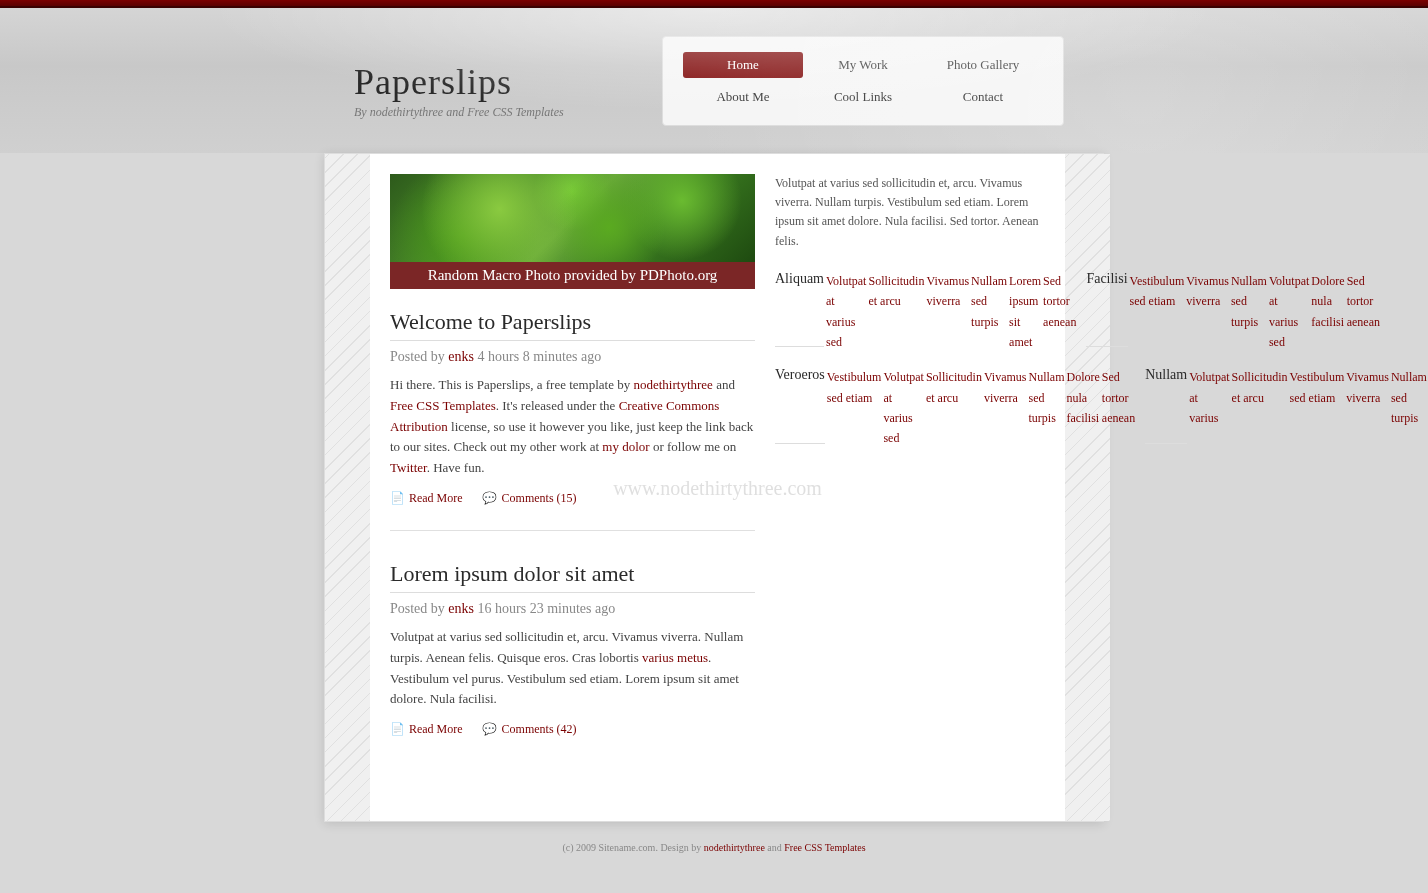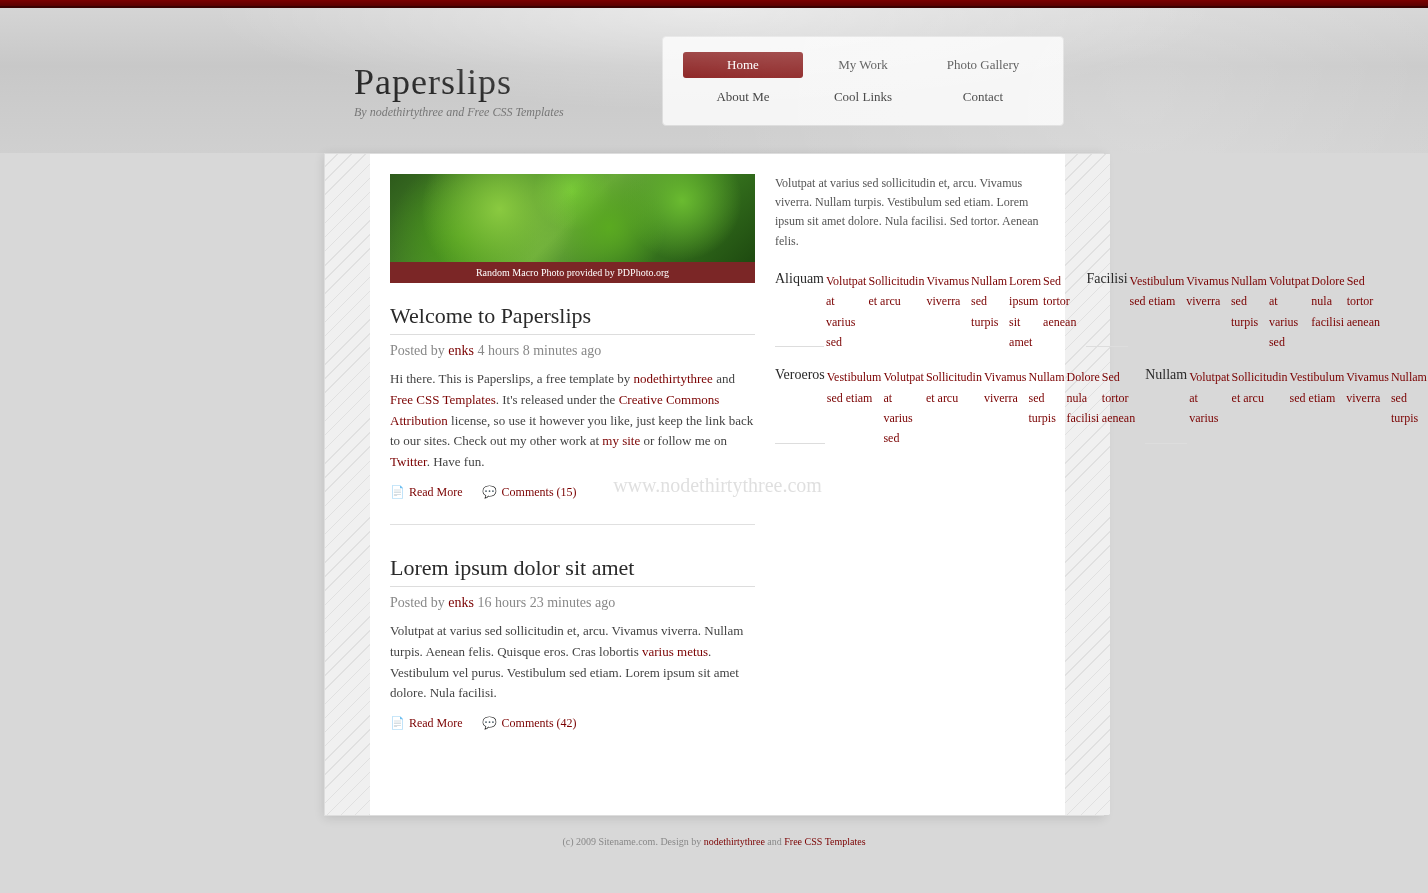--- a/index.html
+++ b/index.html
@@ -139,21 +139,21 @@
         radial-gradient(circle at 30% 40%, #8aca40 0%, transparent 30%),
         radial-gradient(circle at 60% 60%, #5aaa20 0%, transparent 25%),
         radial-gradient(circle at 80% 30%, #6abb30 0%, transparent 20%),
         radial-gradient(circle at 20% 70%, #4a9a18 0%, transparent 25%),
         radial-gradient(circle at 50% 20%, #7acc38 0%, transparent 20%);
     }
 
     #hero-caption {
       background: rgba(100, 0, 0, 0.85);
       color: #fff;
-      font-size: 10px;
+      font-size: 15px;
       padding: 5px 10px;
       text-align: center;
     }
 
     
     .post {
       margin-bottom: 30px;
       padding-bottom: 24px;
       border-bottom: 1px solid #e0e0e0;
     }
@@ -384,21 +384,21 @@
               </div>
             </div>
 
             <div class="post">
               <h2 class="post-title">Welcome to Paperslips</h2>
               <hr class="post-title-sep">
               <div class="post-meta">
                 Posted by <a>enks</a> 4 hours 8 minutes ago
               </div>
               <div class="post-body">
-                Hi there. This is Paperslips, a free template by <a>nodethirtythree</a> and <a>Free CSS Templates</a>. It's released under the <a>Creative Commons Attribution</a> license, so use it however you like, just keep the link back to our sites. Check out my other work at <a>my site</a> or follow me on <a>Twitter</a>. Have fun.
+                Hi there. This is Paperslips, a free template by <a>nodethirtythree</a> and <a>Free CSS Templates</a>. It's released under the <a>Creative Commons Attribution</a> license, so use it however you like, just keep the link back to our sites. Check out my other work at <a>my dolor</a> or follow me on <a>Twitter</a>. Have fun.
               </div>
               <div class="post-footer">
                 <a>
                   <span>📄</span>
                   <span>Read More</span>
                 </a>
                 <a>
                   <span>💬</span>
                   <span>Comments (15)</span>
                 </a>

